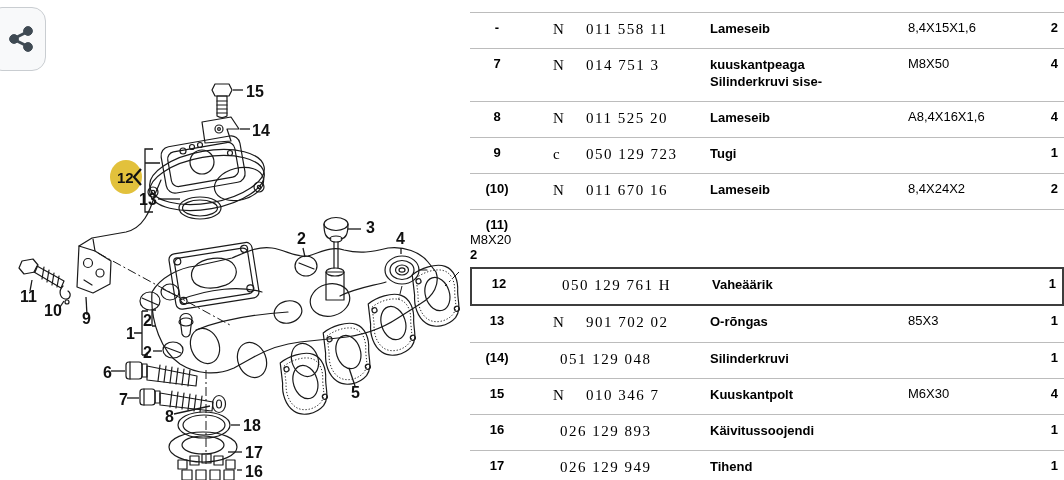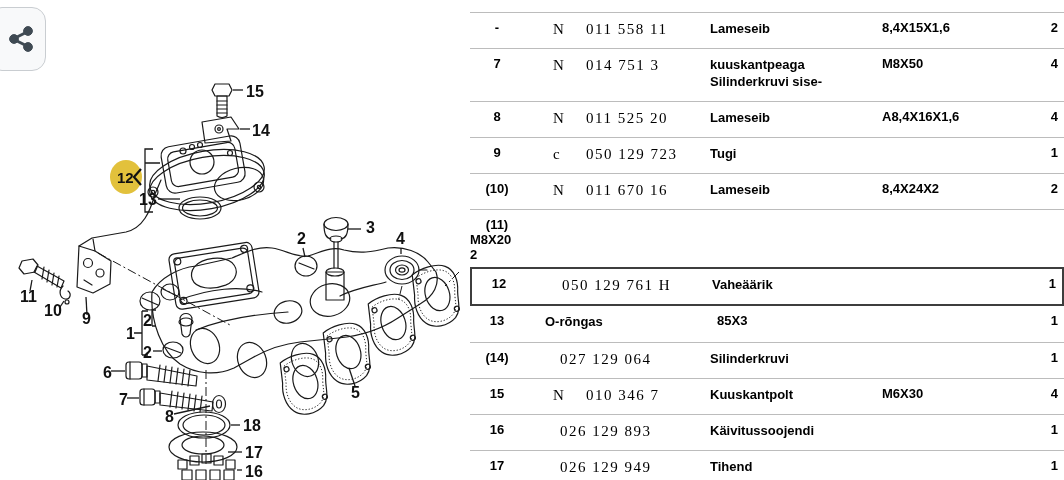--- a/index.html
+++ b/index.html
@@ -31,22 +31,22 @@
   .prow.selected + .prow{border-top:0;}
   .c-pos{width:75px;box-sizing:border-box;padding-left:11px;font-weight:bold;font-size:13px;}
   .pos-inner{display:inline-block;min-width:32px;text-align:center;}
   .c-code{
     width:165px;box-sizing:border-box;padding-left:8px;
     font-family:Liberation Serif, serif;font-size:15px;letter-spacing:1.5px;
     line-height:15px;padding-top:2px;white-space:nowrap;
   }
   .prefix{display:inline-block;width:33px;}
   .prefix:empty{width:7px;}
-  .c-name{width:172px;font-weight:bold;font-size:13px;line-height:17px;}
-  .c-dim{width:132px;font-weight:bold;font-size:13px;}
+  .c-name{width:198px;font-weight:bold;font-size:13px;line-height:17px;}
+  .c-dim{width:132px;font-weight:normal;font-size:13px;}
   .c-qty{flex:1;text-align:right;padding-right:6px;font-weight:bold;font-size:13px;}
   
   .ln{stroke:#1a1a1a;fill:none;stroke-width:1.2;stroke-linecap:round;stroke-linejoin:round;}
   .ld{stroke:#1a1a1a;fill:none;stroke-width:1.3;}
   .dd{stroke:#1a1a1a;fill:none;stroke-width:1;stroke-dasharray:9 3 2 3;}
   .stip{stroke:#1a1a1a;fill:none;stroke-width:1;stroke-dasharray:1.5 2.2;}
   .callout{font-family:"Liberation Sans",sans-serif;font-size:16px;font-weight:bold;fill:#111;cursor:pointer;}
 </style>
 </head>
 <body>
@@ -350,29 +350,30 @@
     <div class="c-pos"><span class="pos-inner">12</span></div>
     <div class="c-code"><span class="prefix"></span><span>050 129 761 H</span></div>
     <div class="c-name">
           <div>Vaheäärik</div>
         </div>
     <div class="c-dim"></div>
     <div class="c-qty">1</div>
   </div>
       <div class="prow">
     <div class="c-pos"><span class="pos-inner">13</span></div>
+    <div class="c-code"><span class="prefix">N</span><span>901 702 02</span></div>
     <div class="c-name">
           <div>O-rõngas</div>
         </div>
     <div class="c-dim">85X3</div>
     <div class="c-qty">1</div>
   </div>
       <div class="prow">
     <div class="c-pos"><span class="pos-inner">(14)</span></div>
-    <div class="c-code"><span class="prefix"></span><span>027 129 064</span></div>
+    <div class="c-code"><span class="prefix"></span><span>051 129 048</span></div>
     <div class="c-name">
           <div>Silinderkruvi</div>
         </div>
     <div class="c-dim"></div>
     <div class="c-qty">1</div>
   </div>
       <div class="prow">
     <div class="c-pos"><span class="pos-inner">15</span></div>
     <div class="c-code"><span class="prefix">N</span><span>010 346 7</span></div>
     <div class="c-name">

